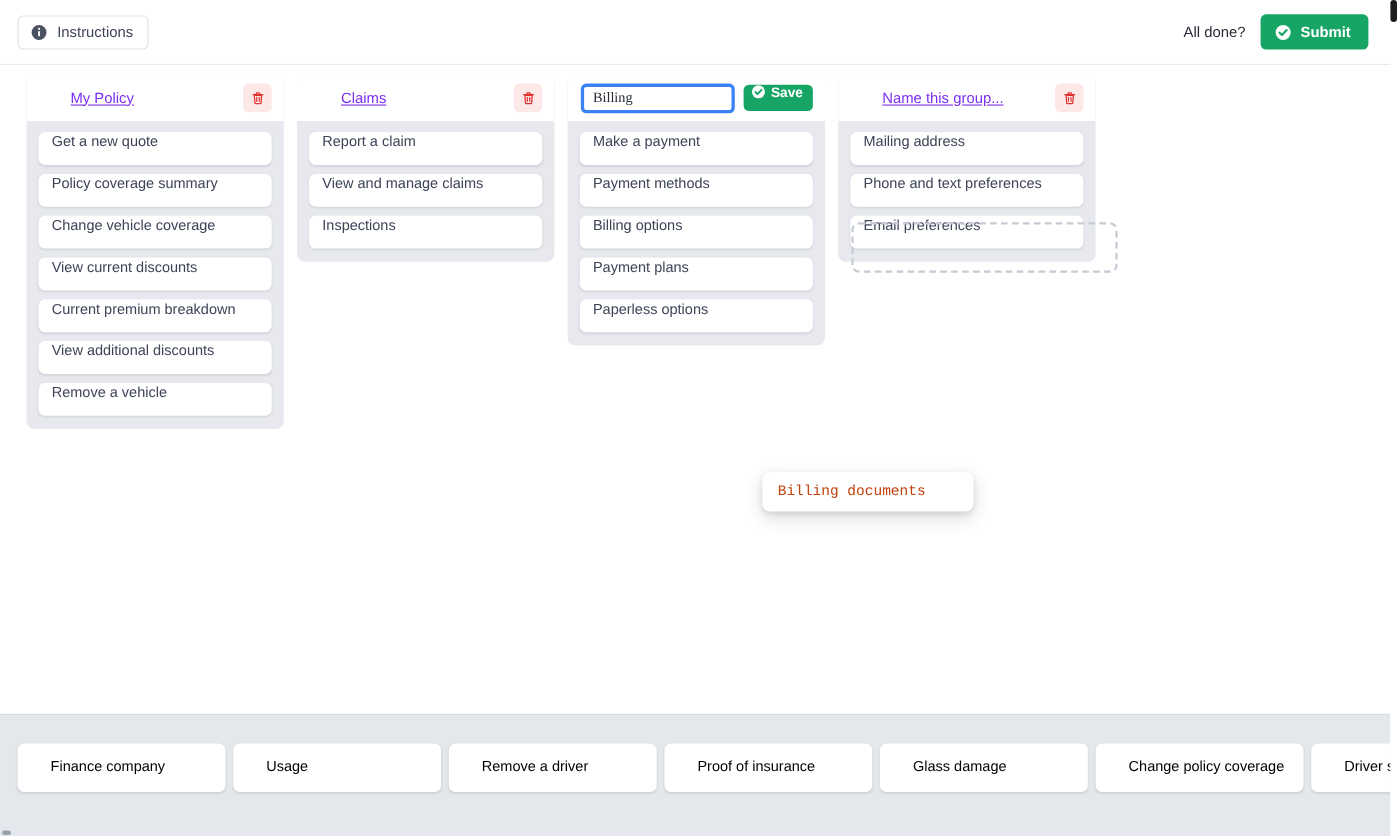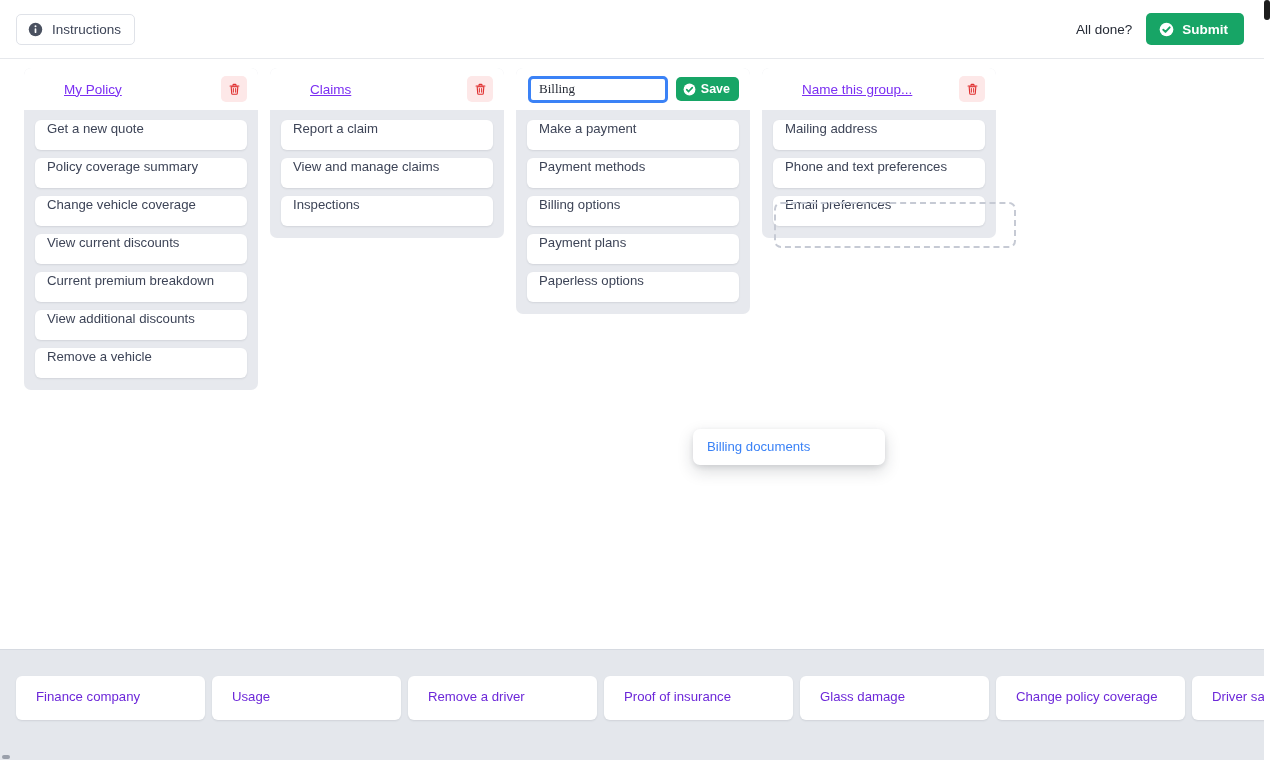--- a/index.html
+++ b/index.html
@@ -132,21 +132,20 @@
     padding: 0 8px;
     font-size: 13px;
     font-family: Liberation Serif, serif;
     color: #262b36;
     background: #ffffff;
     outline: none;
   }
   .save-btn {
     flex: none;
     display: inline-flex;
-    align-items: center;
     gap: 5px;
     height: 24px;
     padding: 0 9px 0 7px;
     border: none;
     border-radius: 5px;
     background: #17a566;
     color: #ffffff;
     font-size: 12.5px;
     font-weight: bold;
     cursor: pointer;
@@ -182,25 +181,26 @@
   
   .drag-card {
     position: absolute;
     left: 693px;
     top: 429px;
     width: 192px;
     padding: 10px 14px;
     background: #ffffff;
     border-radius: 7px;
     font-size: 13.2px;
-    color: #3b82f6;
+    color: #c2410c;
     box-shadow: 0 6px 16px rgba(30,35,50,0.17), 0 2px 5px rgba(30,35,50,0.10);
     cursor: grabbing;
     line-height: 1.2;
     z-index: 50;
+    font-family: Liberation Mono, monospace;
   }
 
   
   .tray {
     position: absolute;
     left: 0;
     top: 649px;
     width: 1264px;
     height: 111px;
     background: #e4e7ec;
@@ -214,24 +214,24 @@
     display: flex;
     gap: 0;
     align-items: flex-start;
   }
   .tray-card {
     flex: none;
     width: 189px;
     margin-right: 7px;
     background: #ffffff;
     border-radius: 6px;
-    padding: 13px 20px;
+    padding: 13px 30px;
     min-height: 44px;
     font-size: 13.2px;
-    color: #6d28d9;
+    color: #000000;
     box-shadow: 0 1px 2px rgba(30,35,50,0.10);
     cursor: grab;
     white-space: nowrap;
     overflow: hidden;
     line-height: 1.2;
   }
 
   
   .vscroll-track {
     position: absolute;

